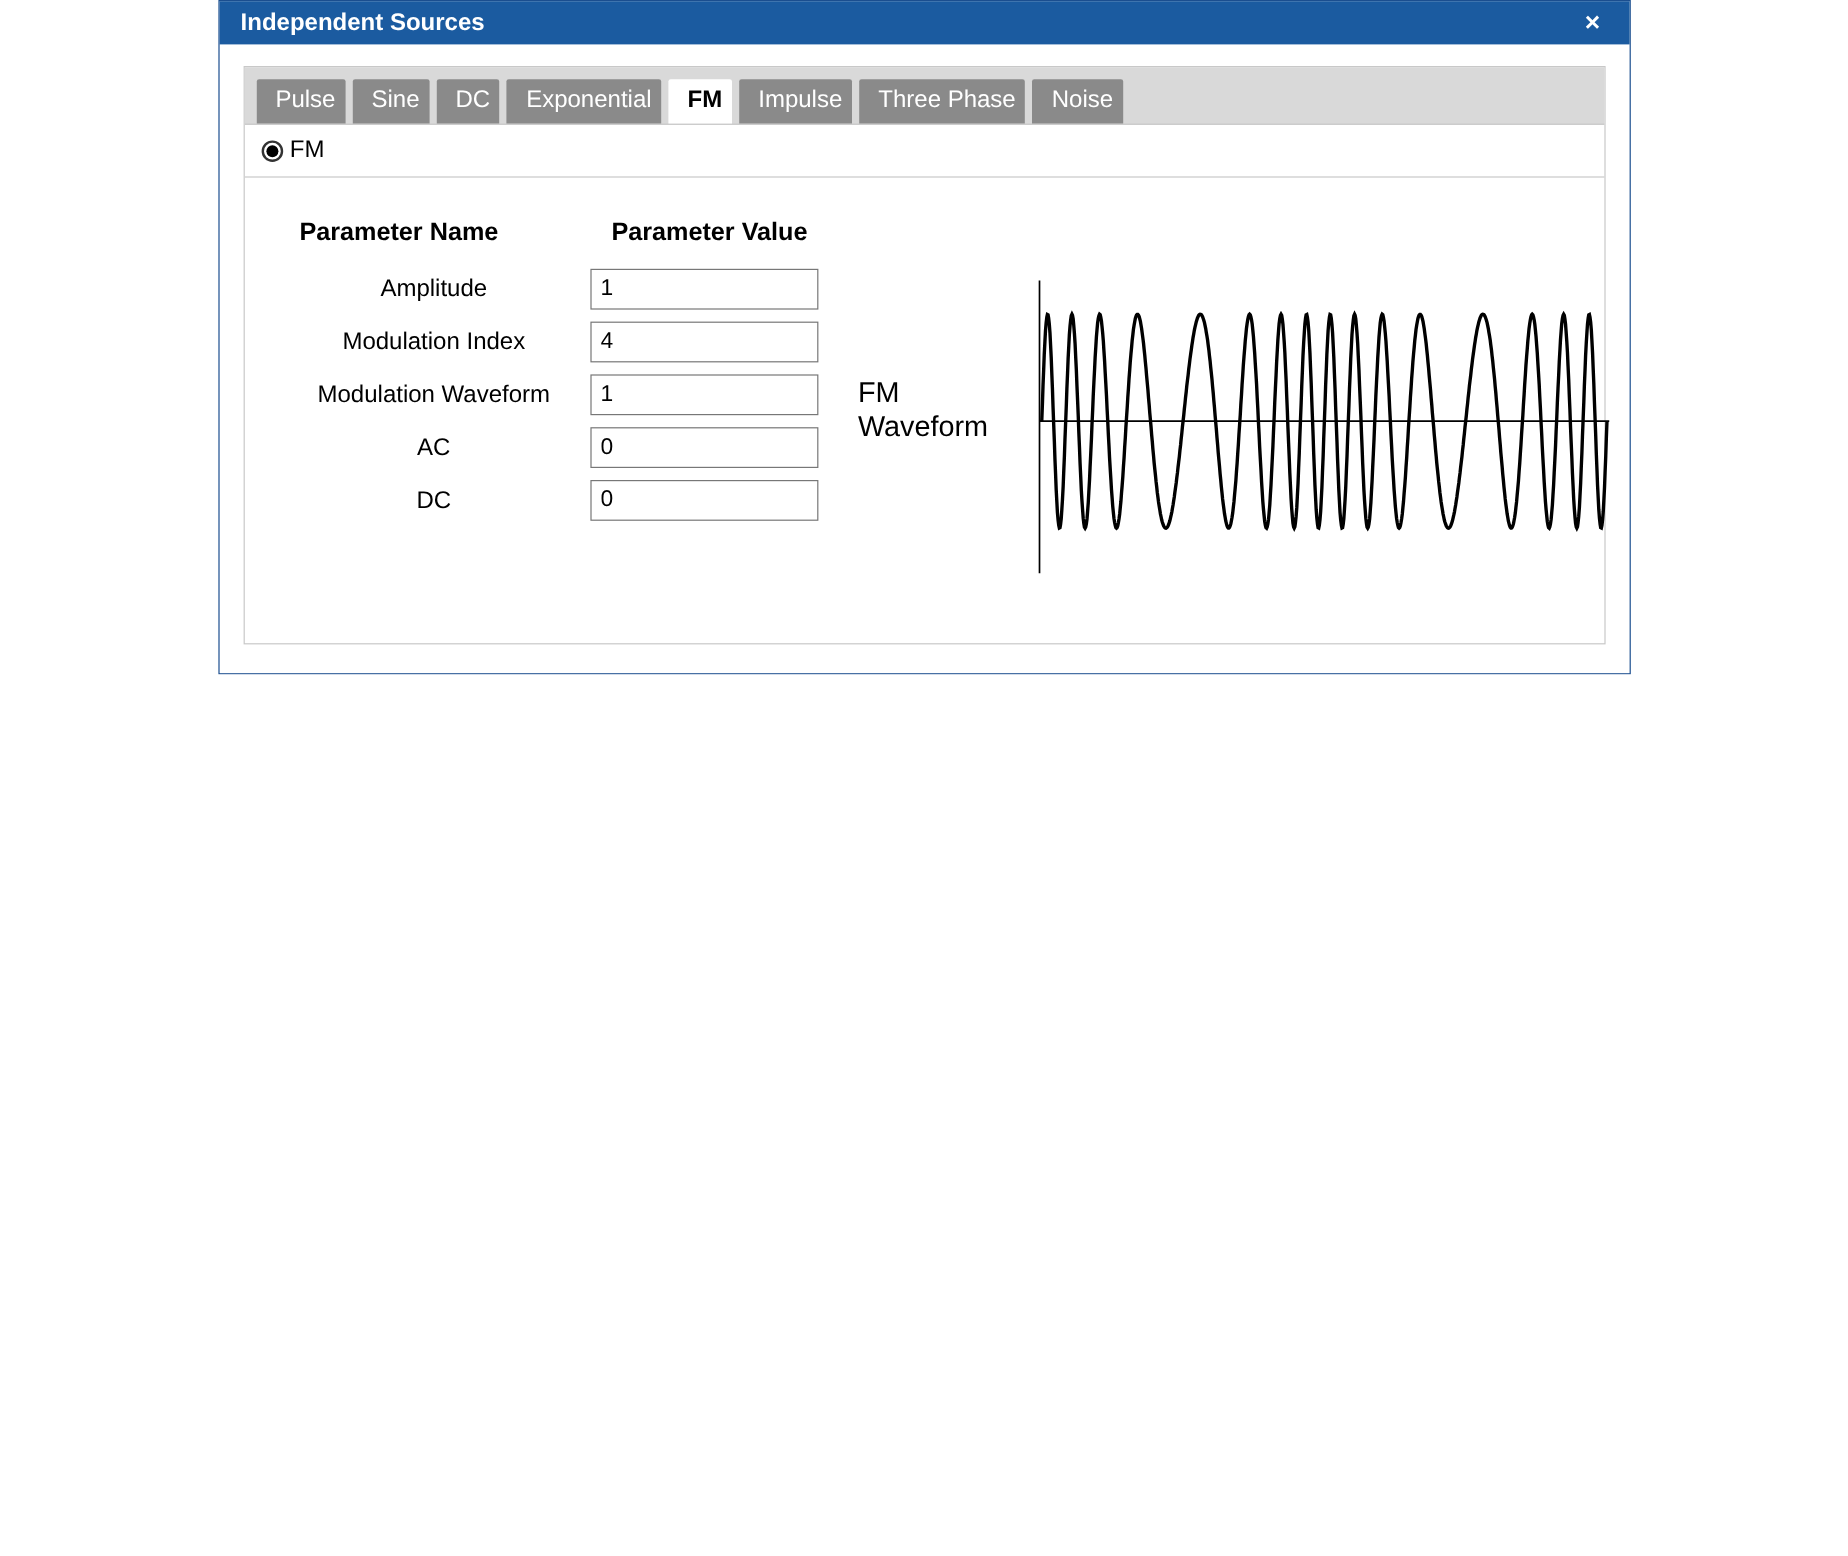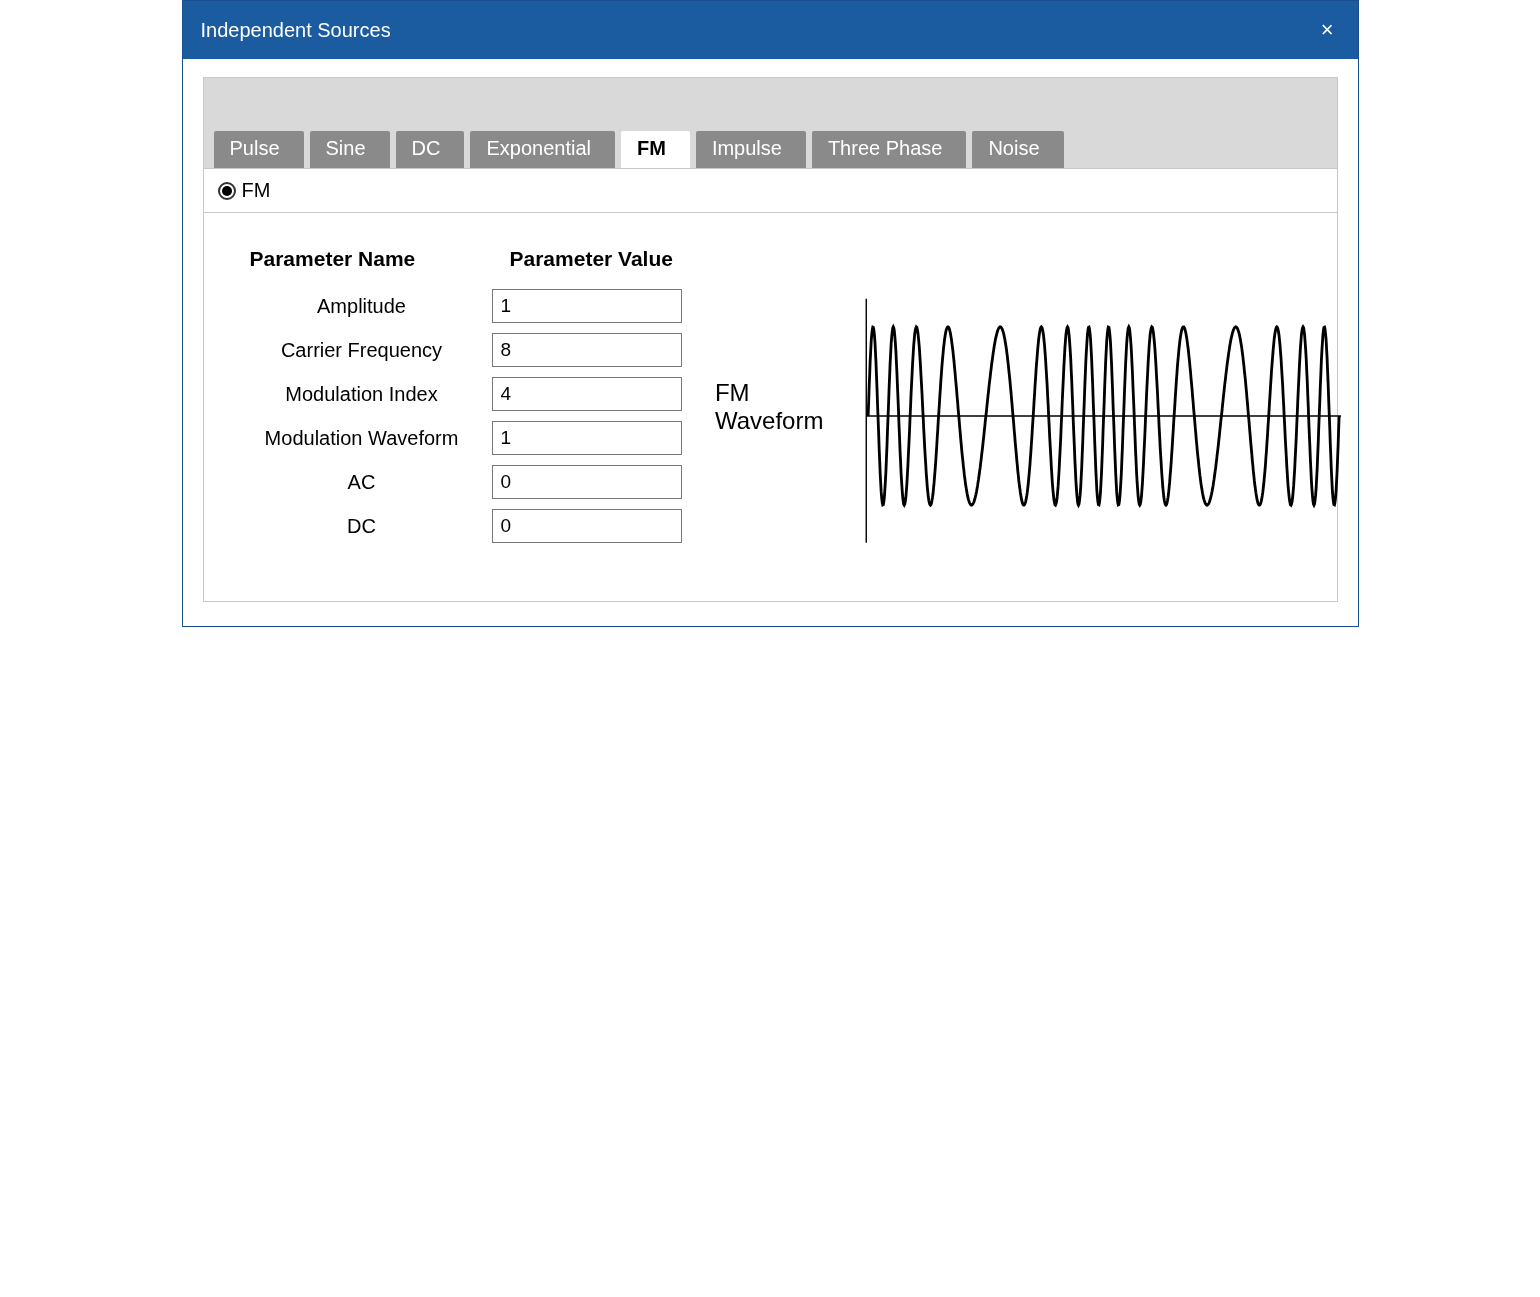--- a/index.html
+++ b/index.html
@@ -10,26 +10,27 @@
   }
   .window {
     width: 1177px;
     margin: 0 auto;
     border: 1px solid #1b4e8f;
     background: #fff;
   }
   .titlebar {
     background: #1b5ba0;
     color: #fff;
-    height: 58px;
+    height: 36px;
     display: flex;
     align-items: center;
     padding: 0 18px;
     font-size: 20px;
     position: relative;
+    font-weight: bold;
   }
   .titlebar .title { flex: 1; }
   .titlebar .close {
     font-size: 22px;
     cursor: pointer;
     padding: 0 6px;
     line-height: 1;
   }
   .content {
     padding: 18px 20px 24px 20px;
@@ -42,25 +43,24 @@
   .tabstrip {
     background: #d9d9d9;
     padding: 10px 10px 0 10px;
     display: flex;
     gap: 6px;
     border-bottom: 1px solid #c8c8c8;
   }
   .tab {
     background: #8a8a8a;
     color: #fff;
-    padding: 6px 24px 8px 16px;
+    padding: 6px 8px 8px 16px;
     font-size: 20px;
     cursor: pointer;
     border-radius: 2px 2px 0 0;
-    margin-top: 43px;
   }
   .tab.active {
     background: #fff;
     color: #000;
     font-weight: 700;
   }
   
   .radio-row {
     display: flex;
     align-items: center;
@@ -160,24 +160,20 @@
             <tbody>
                 <tr>
               <th>Parameter Name</th>
               <th>Parameter Value</th>
             </tr>
             <tr>
               <td class="label">Amplitude</td>
               <td class="valcell"><input class="pinput" value="1" style=""></td>
             </tr>
             <tr>
-              <td class="label">Carrier Frequency</td>
-              <td class="valcell"><input class="pinput" value="8" style=""></td>
-            </tr>
-            <tr>
               <td class="label">Modulation Index</td>
               <td class="valcell"><input class="pinput" value="4" style=""></td>
             </tr>
             <tr>
               <td class="label">Modulation Waveform</td>
               <td class="valcell"><input class="pinput" value="1" style=""></td>
             </tr>
             <tr>
               <td class="label">AC</td>
               <td class="valcell"><input class="pinput" value="0" style=""></td>

